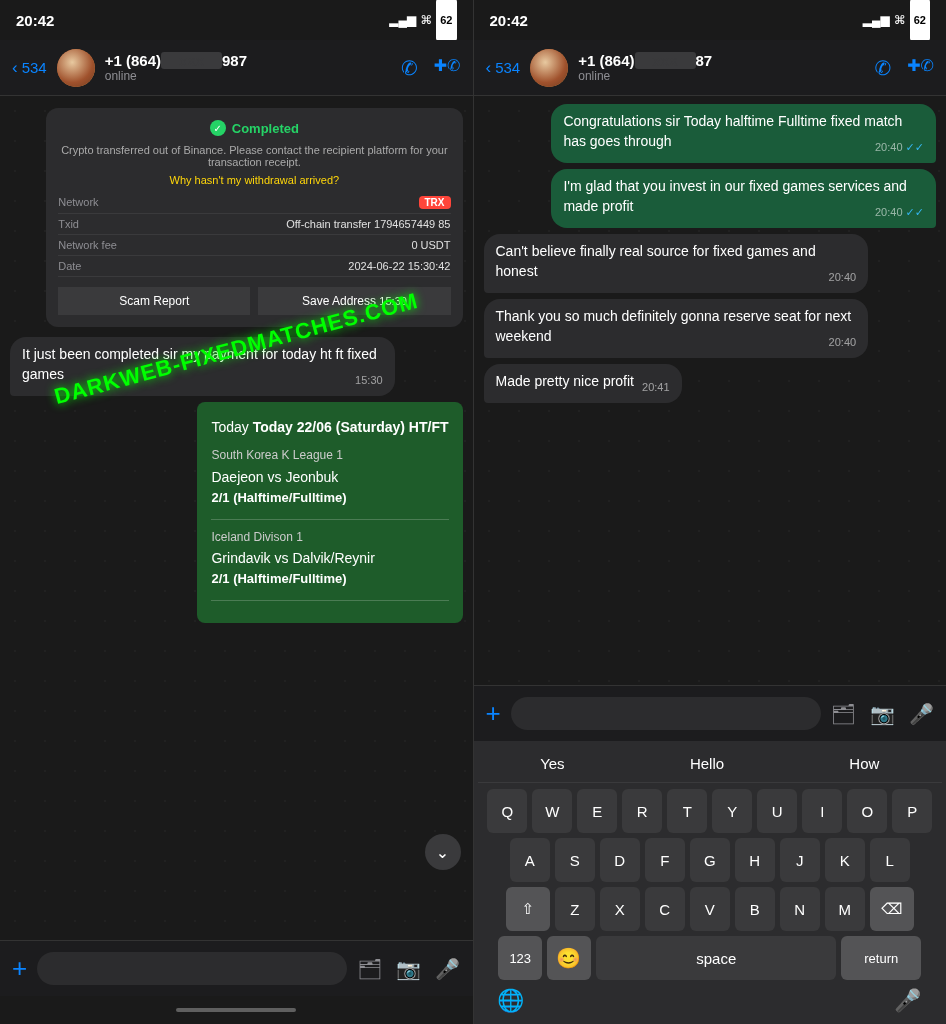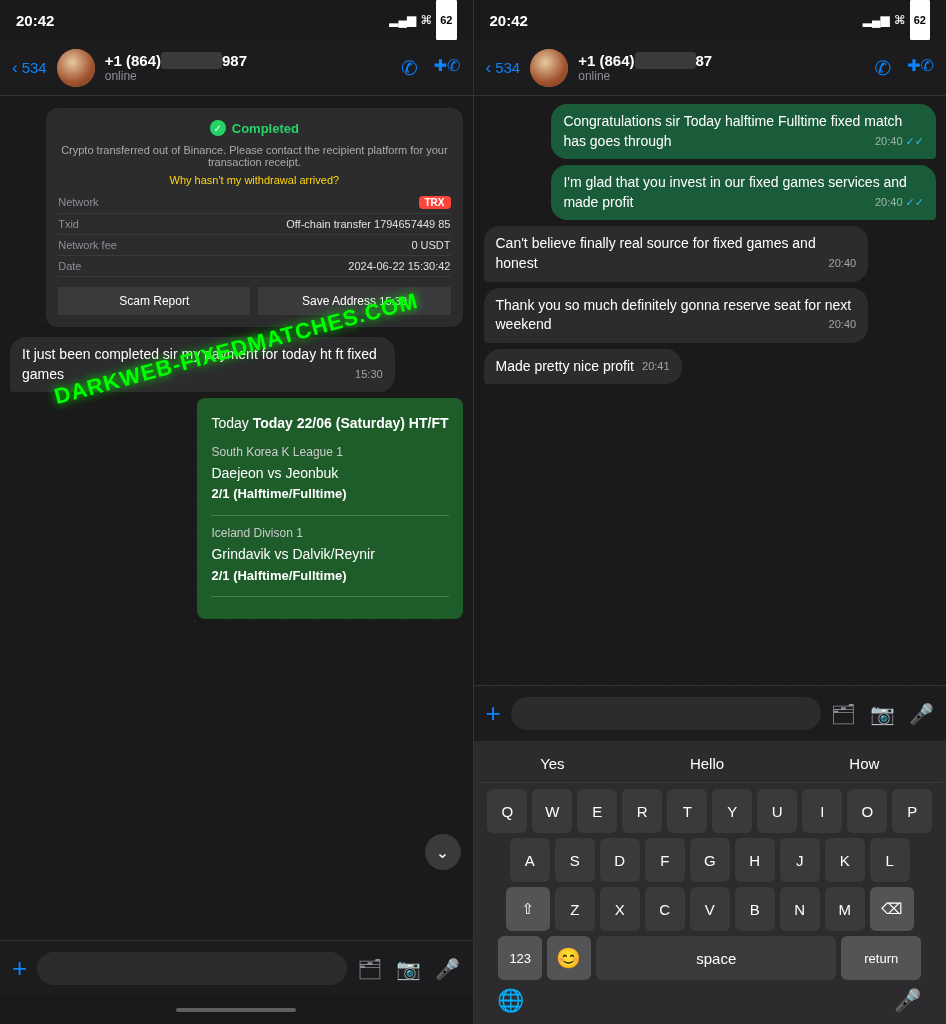--- a/index.html
+++ b/index.html
@@ -160,21 +160,21 @@
       background: #1a5c3a;
       color: #fff;
       border-bottom-right-radius: 4px;
       align-self: flex-end;
     }
     .msg-time {
       font-size: 11px;
       color: rgba(255,255,255,0.55);
       margin-left: 8px;
       float: right;
-      margin-top: 2px;
+      margin-top: 8px;
       text-align: right;
     }
     .tick {
       color: #34b7f1;
       font-size: 11px;
     }
 
     
     .crypto-card {
       background: #2c2c2e;

